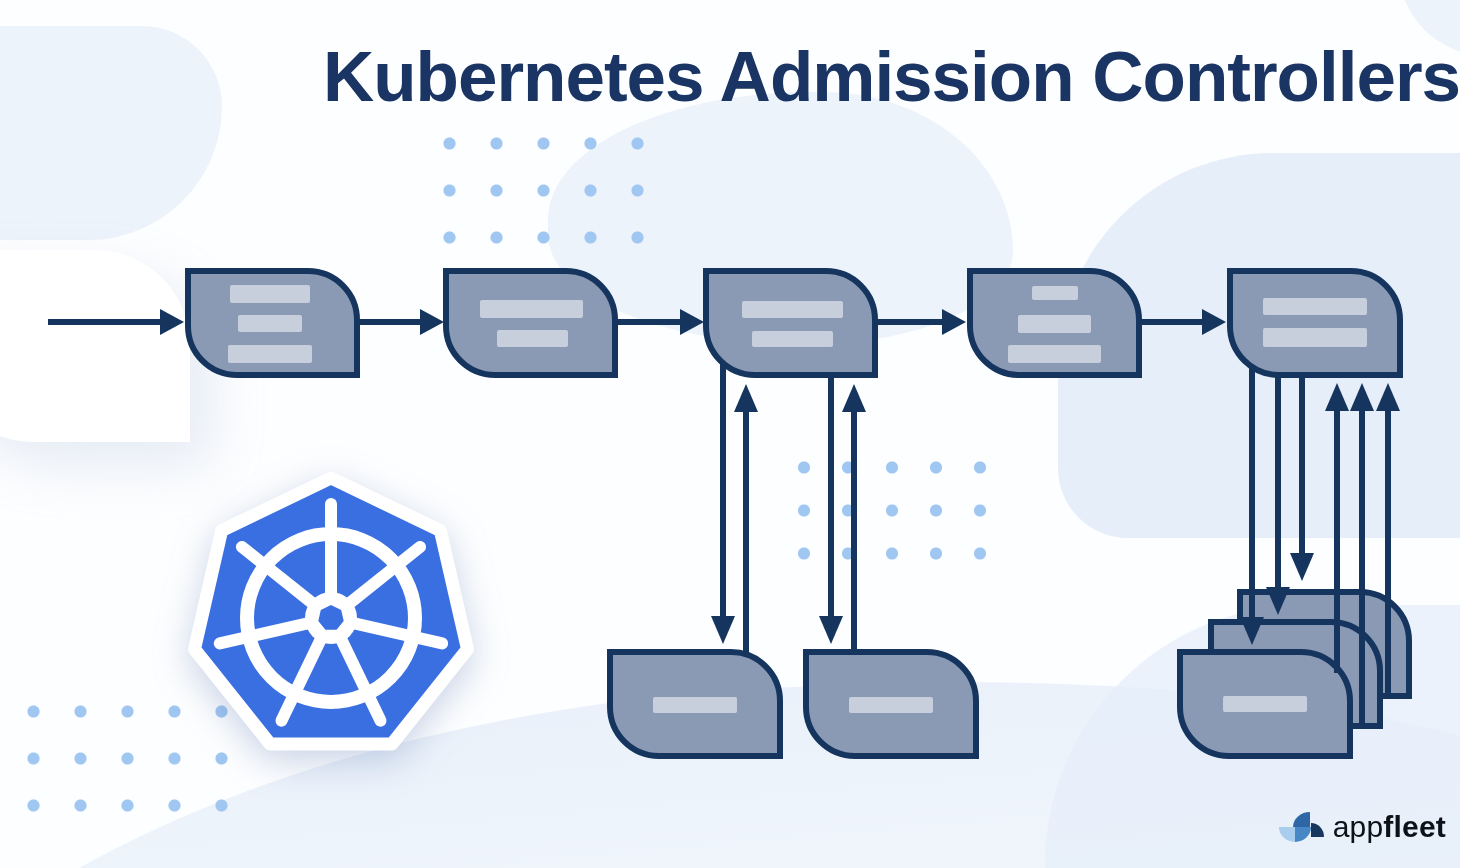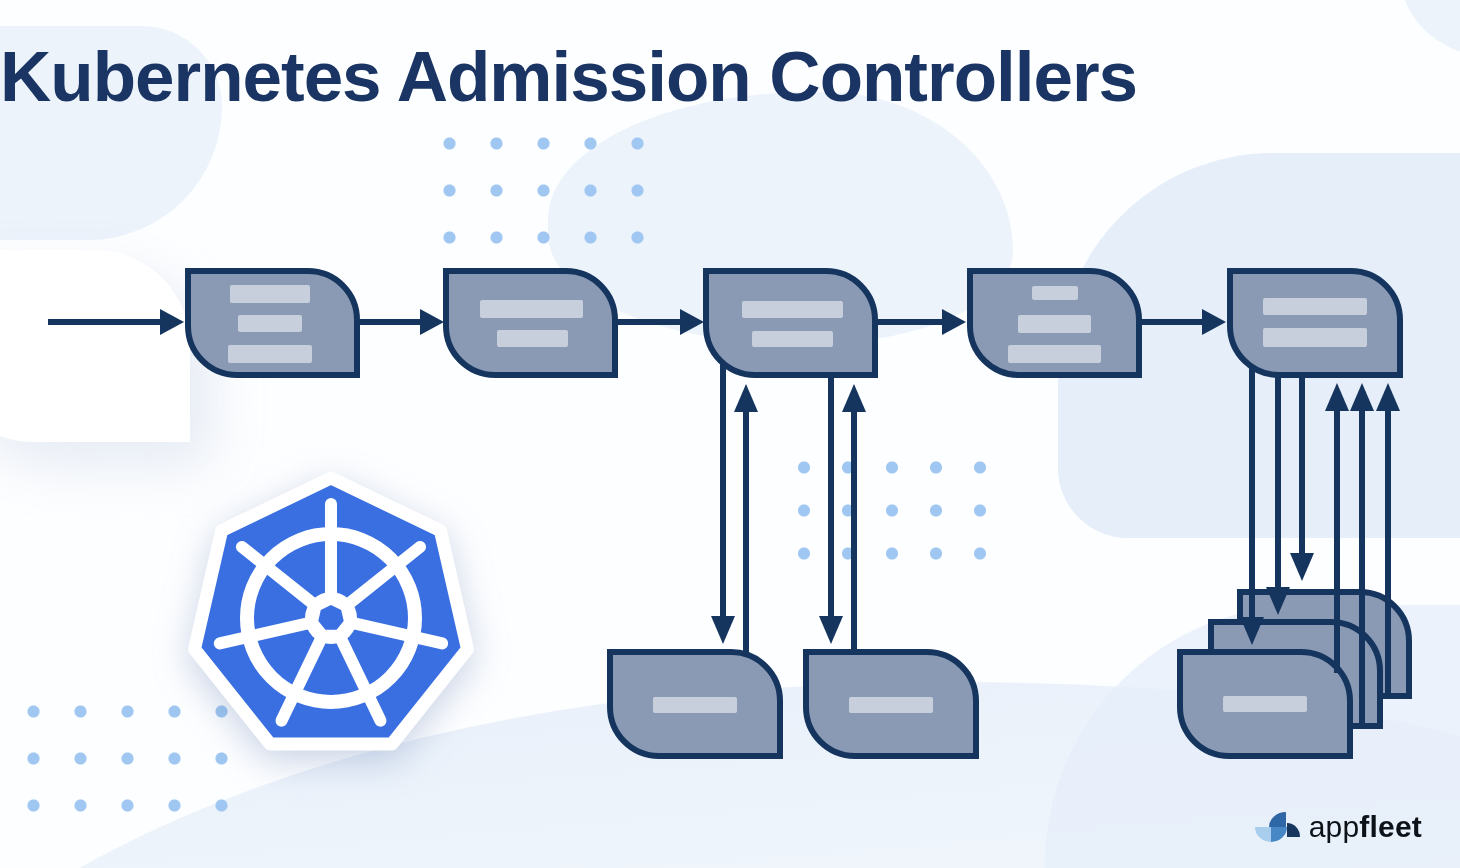--- a/index.html
+++ b/index.html
@@ -7,25 +7,25 @@
          background:#fdfeff;font-family:"Liberation Sans",sans-serif;}
   .blob{position:absolute;}
   
   .dots{position:absolute;background-image:radial-gradient(circle,var(--dot,#9fc7f1) 5.5px,transparent 6.6px);
         background-size:47px 47px;z-index:1;}
   .leaf{position:absolute;background:var(--box-fill,#8a9ab4);border:6px solid var(--navy,#15355f);
         border-radius:0 52px 0 52px;box-sizing:border-box;z-index:3;}
   .bar{position:absolute;background:var(--bar,#c7cfdc);border-radius:2px;}
   .arrows{position:absolute;left:0;top:0;z-index:4;pointer-events:none;}
   .arrows *{fill:var(--navy,#15355f);}
-  .title{position:absolute;left:0;right:0;top:36px;margin:0;text-align:left;z-index:5;
+  .title{position:absolute;left:0;right:0;top:36px;margin:0;text-align:right;z-index:5;
          font-size:71px;font-weight:800;letter-spacing:-1px;color:var(--title-color,#1a3463);}
   .k8s{position:absolute;left:186px;top:466px;z-index:2;
        filter:drop-shadow(0 10px 18px rgba(80,110,170,.30));}
-  .brandbox{position:absolute;right:38px;top:810px;display:flex;align-items:center;gap:8px;z-index:5;}
+  .brandbox{position:absolute;right:14px;top:810px;display:flex;align-items:center;gap:8px;z-index:5;}
   .petals{position:relative;width:46px;height:31px;}
   .petals div{position:absolute;}
   .brandname{font-size:30px;color:var(--brand-text,#0d1218);letter-spacing:.2px;}
   .brandname b{font-weight:700;}
   .brandname span{font-weight:400;}
 </style>
 </head>
 <body>
 
 <div class="stage">

